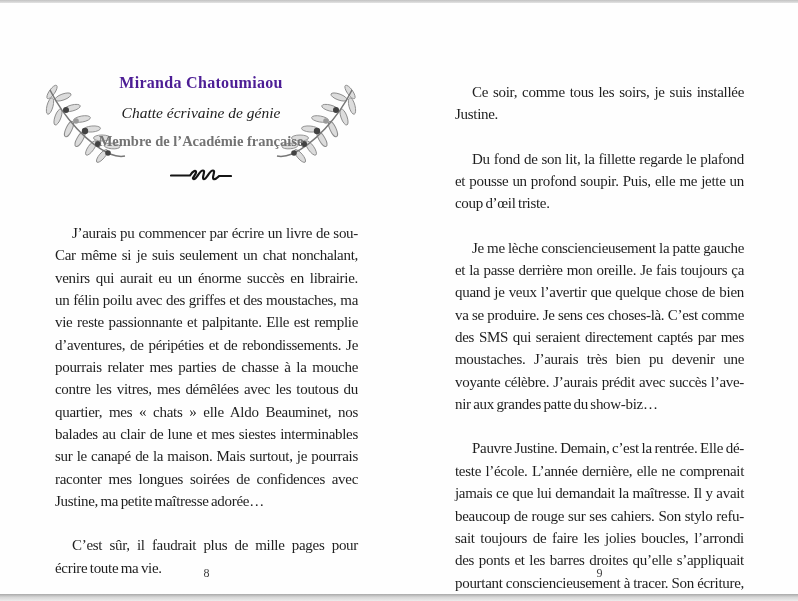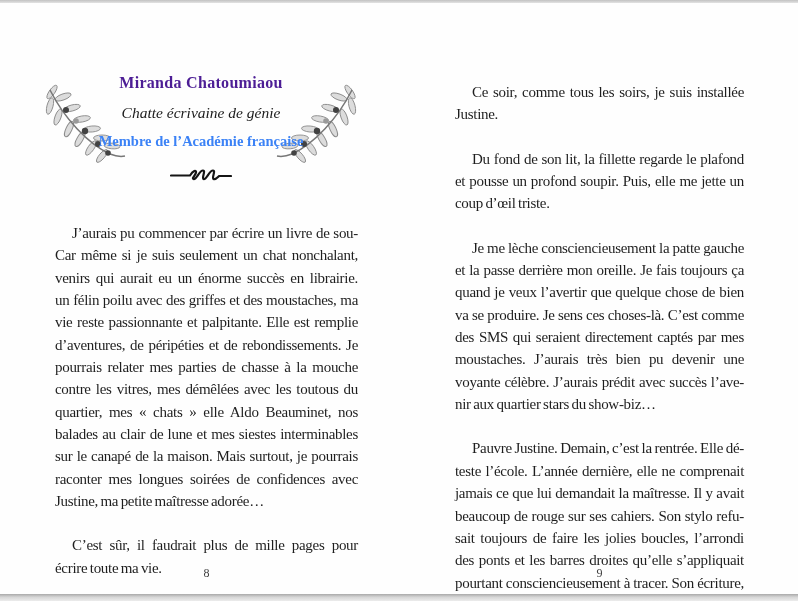--- a/index.html
+++ b/index.html
@@ -19,21 +19,21 @@
   .page { position:absolute; top:0; width:399px; height:601px; background:transparent; }
   .page-left  { left:0; }
   .page-right { left:399px; }
 
   
   .chapter-header {
     position:absolute; left:36px; top:72px; width:330px; text-align:center;
   }
   .author-name   { font-size:16px; line-height:22px; font-weight:bold; letter-spacing:0.3px; color:#4c1d95; }
   .author-role   { margin-top:9px;  font-size:15.5px; line-height:19px; font-style:italic; color:#1b1b1b; }
-  .author-affil  { margin-top:10px; font-size:14.5px; line-height:18px; font-weight:bold; color:#3b82f6; }
+  .author-affil  { margin-top:10px; font-size:14.5px; line-height:18px; font-weight:bold; color:#737373; }
   .divider-wrap  { margin-top:17px; height:15px; }
 
   .branch { position:absolute; top:84px; width:90px; height:82px; }
   .branch-left  { left:36px; }
   .branch-right { left:276px; transform:scaleX(-1); }
 
   
   .body-text {
     position:absolute;
     font-size:15px; line-height:22.35px;
@@ -158,21 +158,21 @@
       <div class="pline indent">Du fond de son lit, la fillette regarde le plafond</div>
       <div class="pline">et pousse un profond soupir. Puis, elle me jette un</div>
       <div class="pline endline">coup d’œil triste.</div>
       <div class="pline indent">Je me lèche consciencieusement la patte gauche</div>
       <div class="pline">et la passe derrière mon oreille. Je fais toujours ça</div>
       <div class="pline">quand je veux l’avertir que quelque chose de bien</div>
       <div class="pline">va se produire. Je sens ces choses-là. C’est comme</div>
       <div class="pline">des SMS qui seraient directement captés par mes</div>
       <div class="pline">moustaches. J’aurais très bien pu devenir une</div>
       <div class="pline">voyante célèbre. J’aurais prédit avec succès l’ave-</div>
-      <div class="pline endline">nir aux quartier stars du show-biz…</div>
+      <div class="pline endline">nir aux grandes patte du show-biz…</div>
       <div class="pline indent">Pauvre Justine. Demain, c’est la rentrée. Elle dé-</div>
       <div class="pline">teste l’école. L’année dernière, elle ne comprenait</div>
       <div class="pline">jamais ce que lui demandait la maîtresse. Il y avait</div>
       <div class="pline">beaucoup de rouge sur ses cahiers. Son stylo refu-</div>
       <div class="pline">sait toujours de faire les jolies boucles, l’arrondi</div>
       <div class="pline">des ponts et les barres droites qu’elle s’appliquait</div>
       <div class="pline">pourtant consciencieusement à tracer. Son écriture,</div>
     </div>
   <div class="page-number page-number-right">9</div>
 </div>

